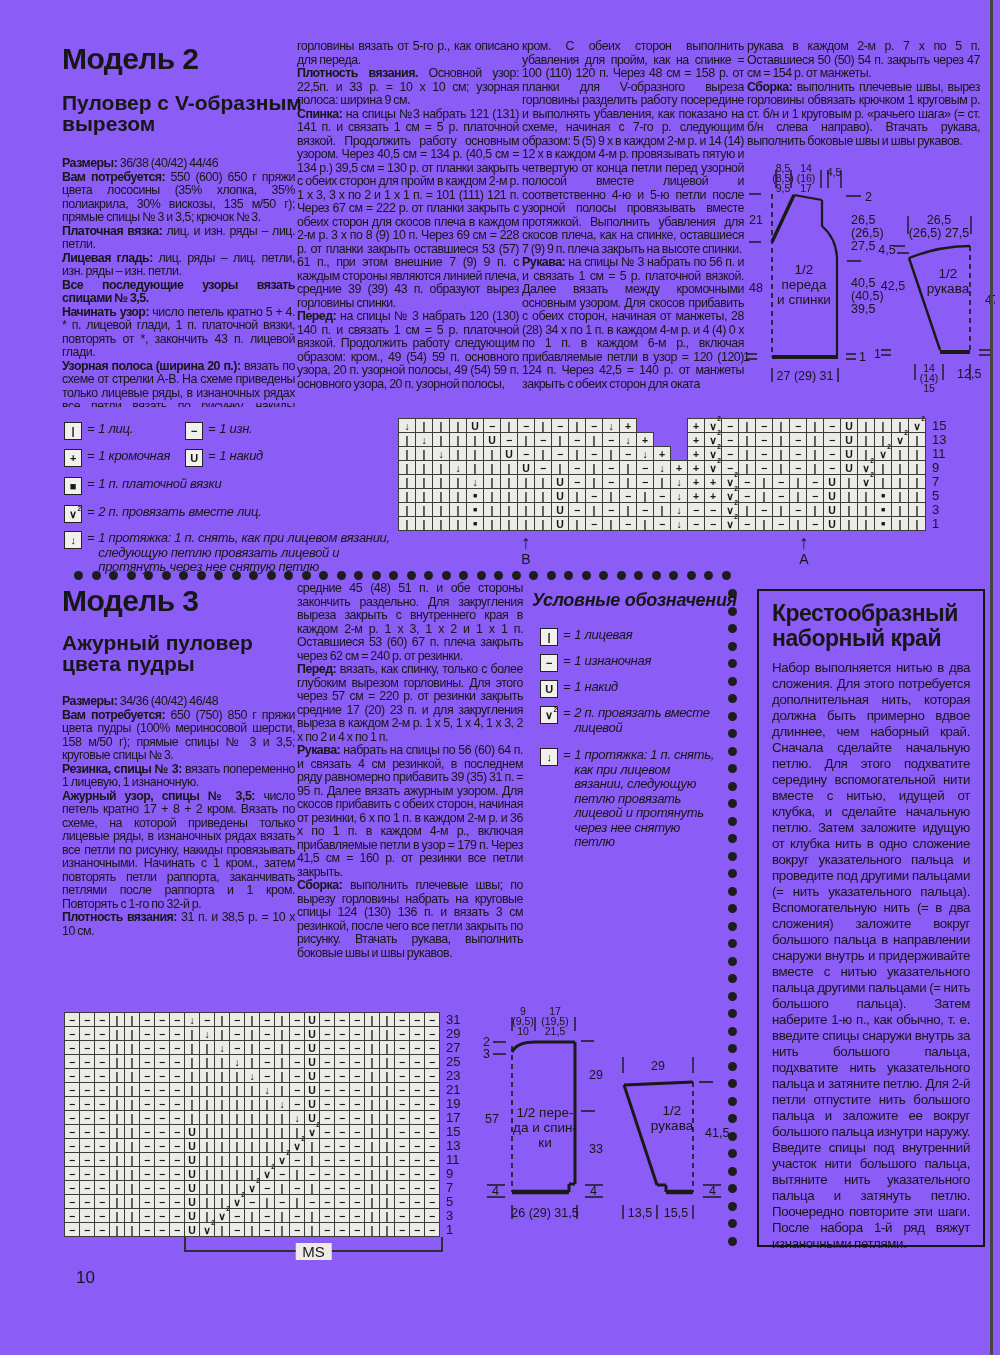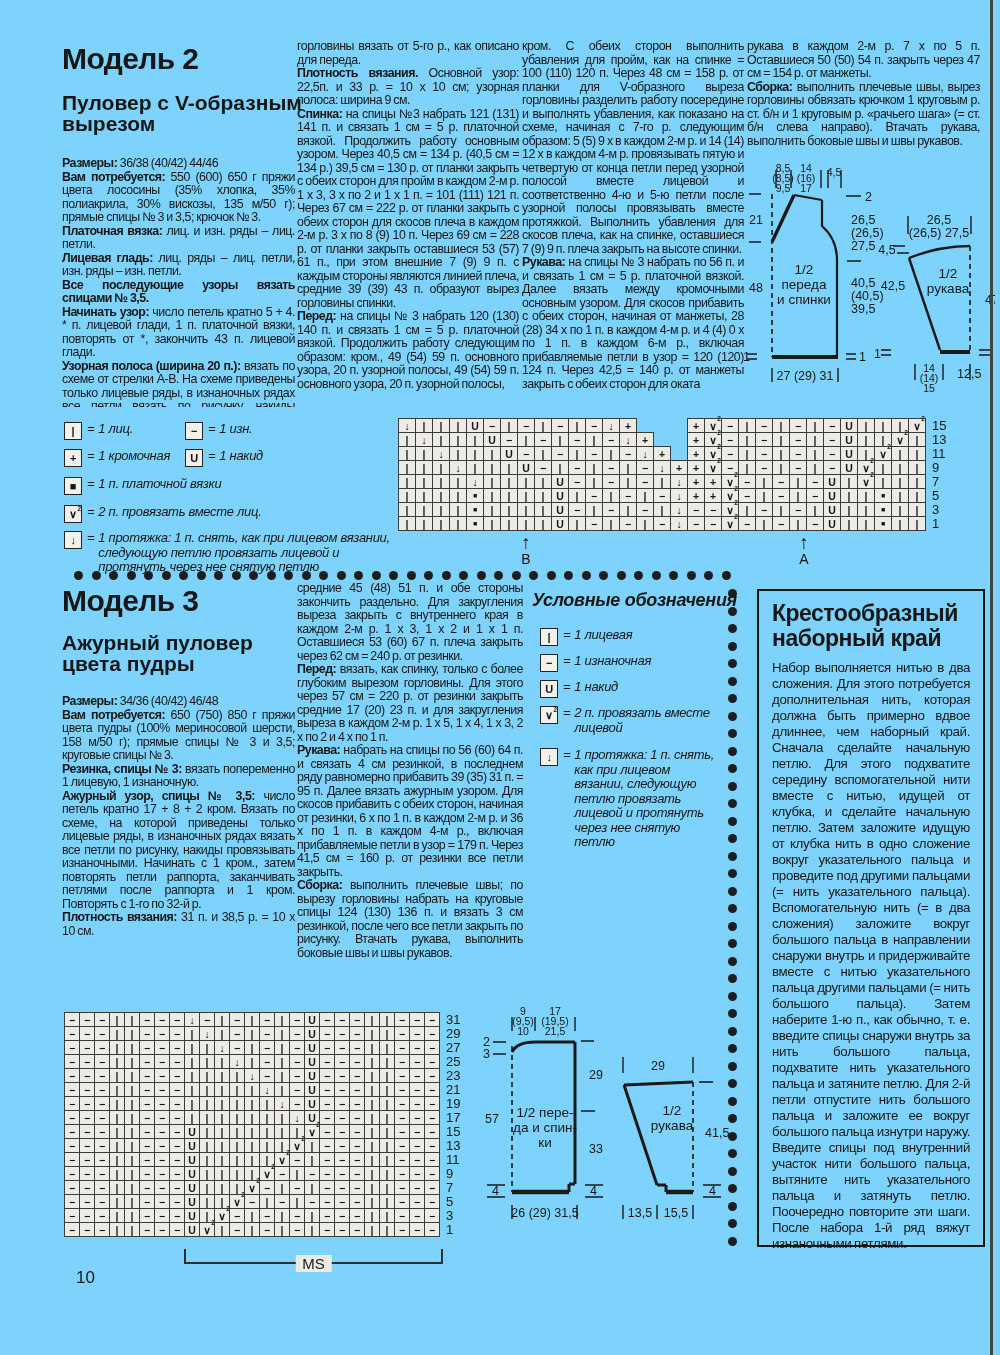--- a/index.html
+++ b/index.html
@@ -1,36 +1,36 @@
 <!DOCTYPE html>
 <html><head>
 <meta charset="utf-8">
 <style>
   html,body{margin:0;padding:0;background:#a8a5a0;}
-  .page{position:relative;width:1000px;height:1355px;background:#7dd3fc;font-family:"Liberation Sans",sans-serif;color:#171717;overflow:hidden;}
+  .page{position:relative;width:1000px;height:1355px;background:#8b5cf6;font-family:"Liberation Sans",sans-serif;color:#171717;overflow:hidden;}
   .h1{position:absolute;font-weight:bold;font-size:30px;letter-spacing:-0.6px;}
   .h2{position:absolute;font-weight:bold;font-size:21px;line-height:21px;}
   .col{position:absolute;text-align:justify;font-size:12.4px;line-height:13.5px;letter-spacing:-0.45px;word-spacing:-0.6px;overflow:hidden;}
   .col p{margin:0;}
   .col b{letter-spacing:-0.5px;}
   
   .chart{position:absolute;}
   .crow{display:flex;height:14px;}
   .cell{box-sizing:border-box;border:1px solid #3b3b3b;display:flex;align-items:center;justify-content:center;
         font-size:10.5px;font-weight:bold;background:#edebe6;margin:0 -1px -1px 0;}
   .chart-mid .cell{width:18px;height:15px;}
   .chart-bot .cell{width:16px;height:15px;}
   .cell.empty{border-color:transparent;background:transparent;}
   .cell .sq{font-size:7px;line-height:7px;}
   .cell .v2,.box .v2{position:relative;font-weight:bold;}
   .cell .v2 sup,.box .v2 sup{position:absolute;top:-5px;right:-4px;font-size:6.5px;}
   .rownum{font-size:13px;margin-left:7px;line-height:15px;font-weight:normal;}
   .arrow{position:absolute;width:22px;text-align:center;line-height:15px;font-size:14px;}
   .arrow .up{font-size:19px;font-weight:bold;display:block;line-height:18px;}
-  .bracket{position:absolute;border-left:2px solid #2e2e2e;border-bottom:2px solid #2e2e2e;border-right:2px solid #2e2e2e;margin-top:12px;}
+  .bracket{position:absolute;border-left:2px solid #2e2e2e;border-bottom:2px solid #2e2e2e;border-right:2px solid #2e2e2e;}
   .bracket .ms{position:absolute;left:50%;bottom:-10px;transform:translateX(-50%);background:#edebe6;padding:0 7px;font-size:15px;}
   
   .leg{position:absolute;display:flex;align-items:flex-start;font-style:italic;font-size:13px;line-height:14.5px;letter-spacing:-0.3px;}
   .leg .box{flex:0 0 auto;width:16px;height:16px;border:1.6px solid #222;display:flex;align-items:center;justify-content:center;
             font-style:normal;font-weight:bold;font-size:11px;margin-right:5px;background:#f2f0eb;}
   .leg .eq{margin-right:4px;font-style:italic;}
   
   .dots-h{position:absolute;display:flex;gap:8.5px;}
   .dots-v{position:absolute;display:flex;flex-direction:column;gap:8.5px;}
   .dot{width:9px;height:9px;border-radius:50%;background:#1d1d1d;flex:0 0 auto;}

